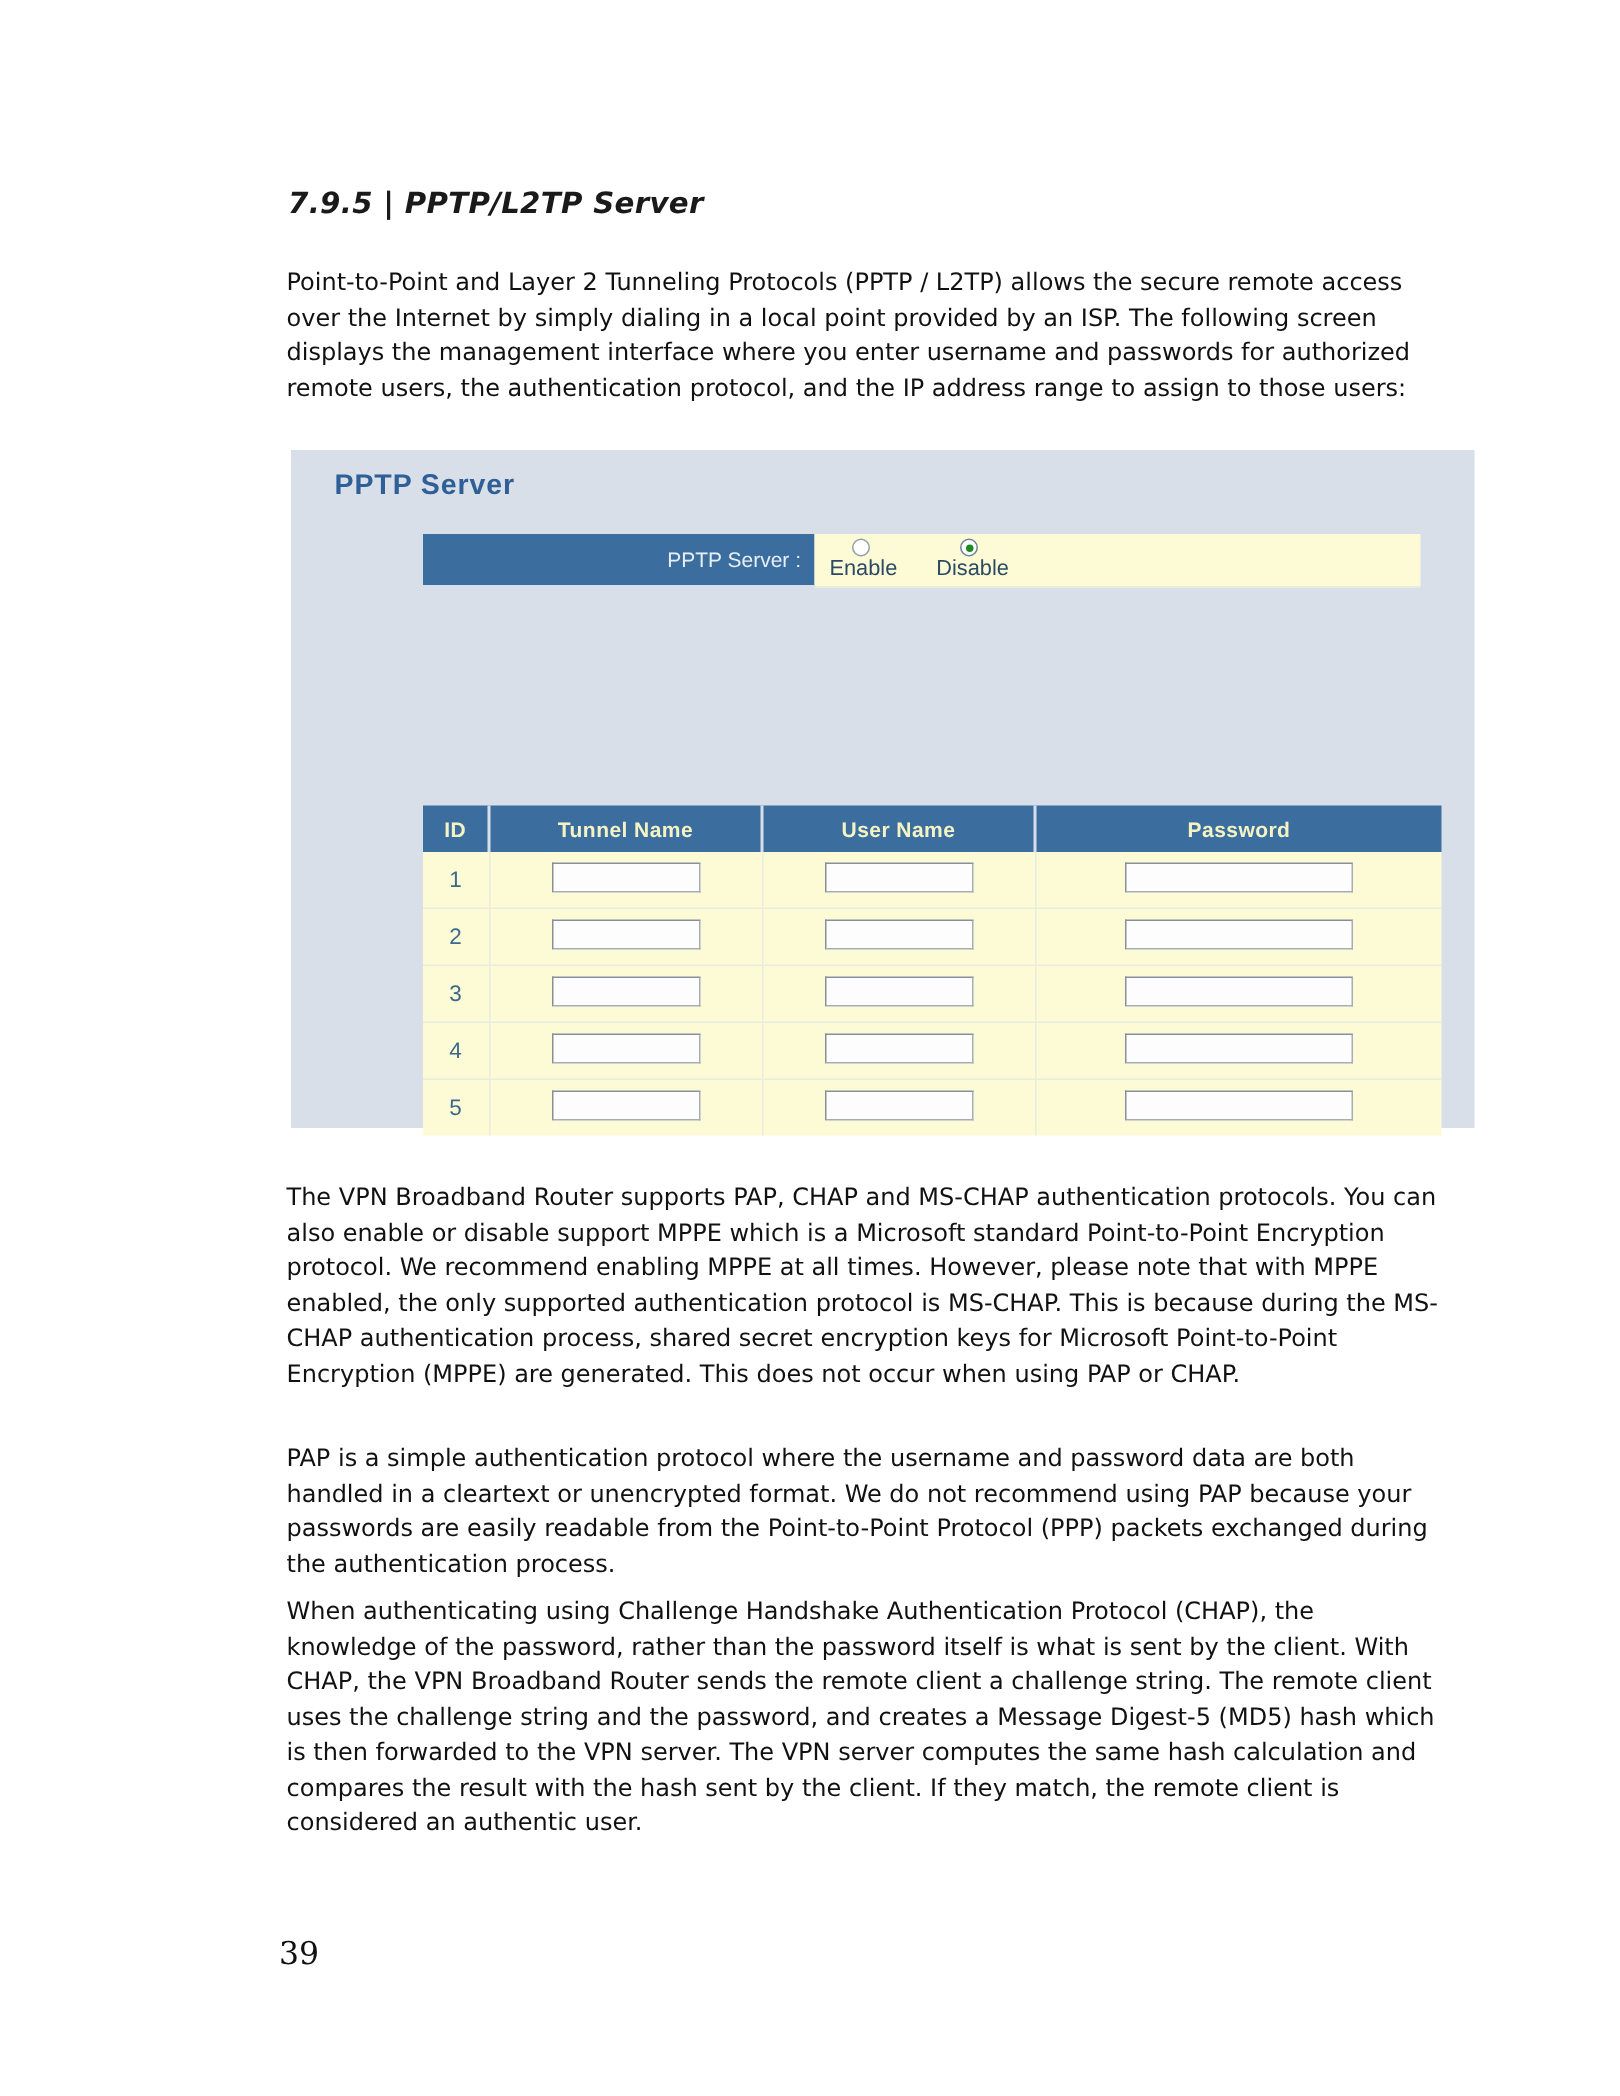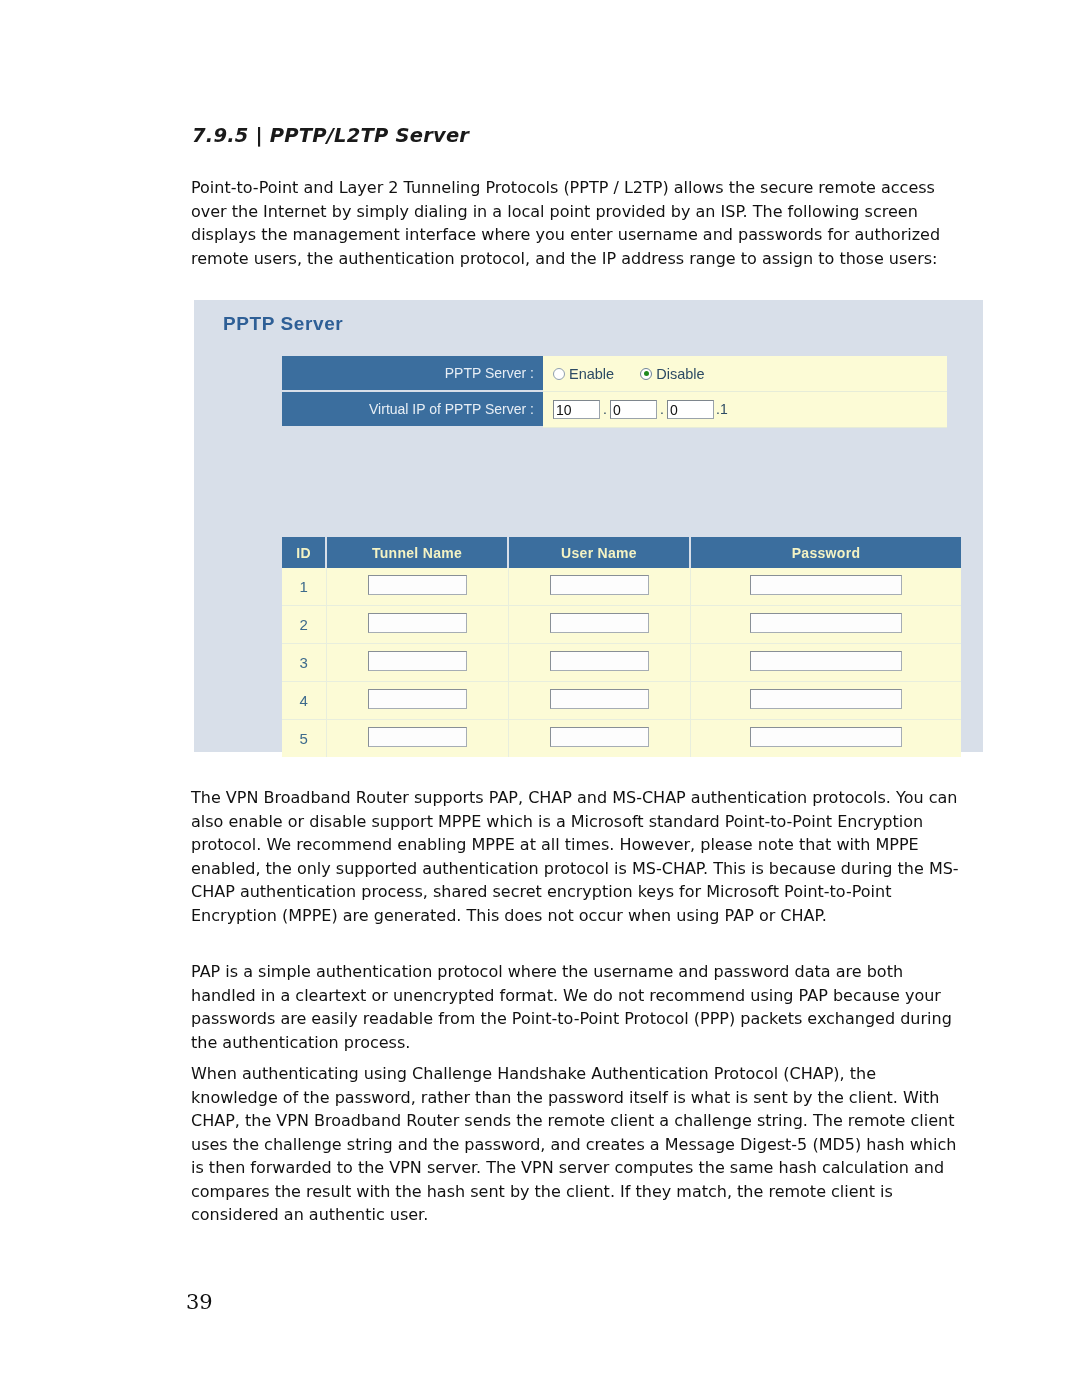--- a/index.html
+++ b/index.html
@@ -108,20 +108,21 @@
     color: #2c4a63;
     white-space: nowrap;
   }
 
   
   .radio-opt {
     display: inline-flex;
     align-items: center;
     margin-right: 22px;
     vertical-align: middle;
+    flex-direction: column;
   }
   .radio-opt.tight { margin-right: 14px; }
   .radio-dot {
     width: 12px; height: 12px;
     border-radius: 50%;
     border: 1.5px solid #8f9fae;
     background: #ffffff;
     display: inline-block;
     margin-right: 4px;
     position: relative;
@@ -263,26 +264,20 @@
               <span class="radio-dot"></span>
               <span class="radio-label">Enable</span>
             </span>
             <span class="radio-opt">
               <span class="radio-dot on"></span>
               <span class="radio-label">Disable</span>
             </span>
           </td>
         </tr>
 
-        <tr>
-          <td class="lbl-cell">Virtual IP of PPTP Server :</td>
-          <td class="val-cell">
-            <span class="octet">10</span><span class="dot-sep">.</span><span class="octet">0</span><span class="dot-sep">.</span><span class="octet">0</span><span class="last-octet">.1</span>
-          </td>
-        </tr>
 
 
       </tbody>
     </table>
 
     <table class="tunnel-table">
       <thead>
         <tr>
           <th class="col-id">ID</th>
           <th class="col-tn">Tunnel Name</th>

